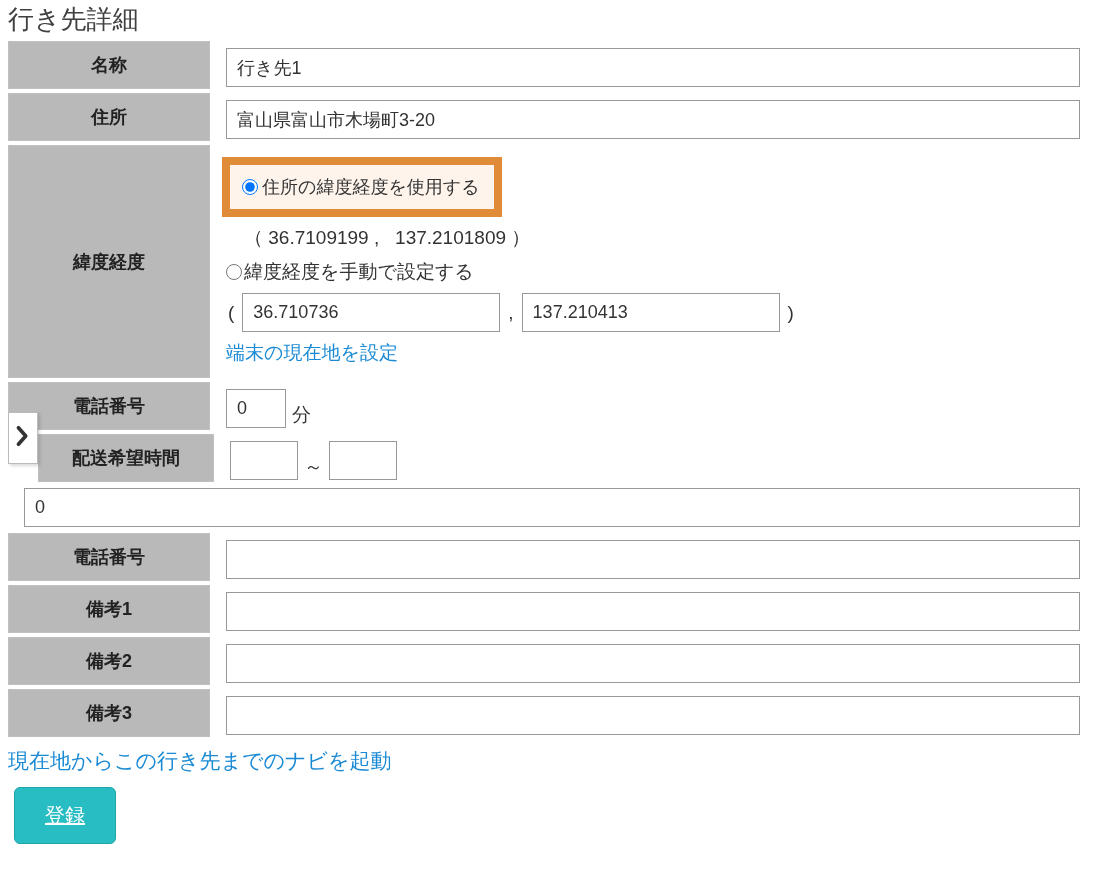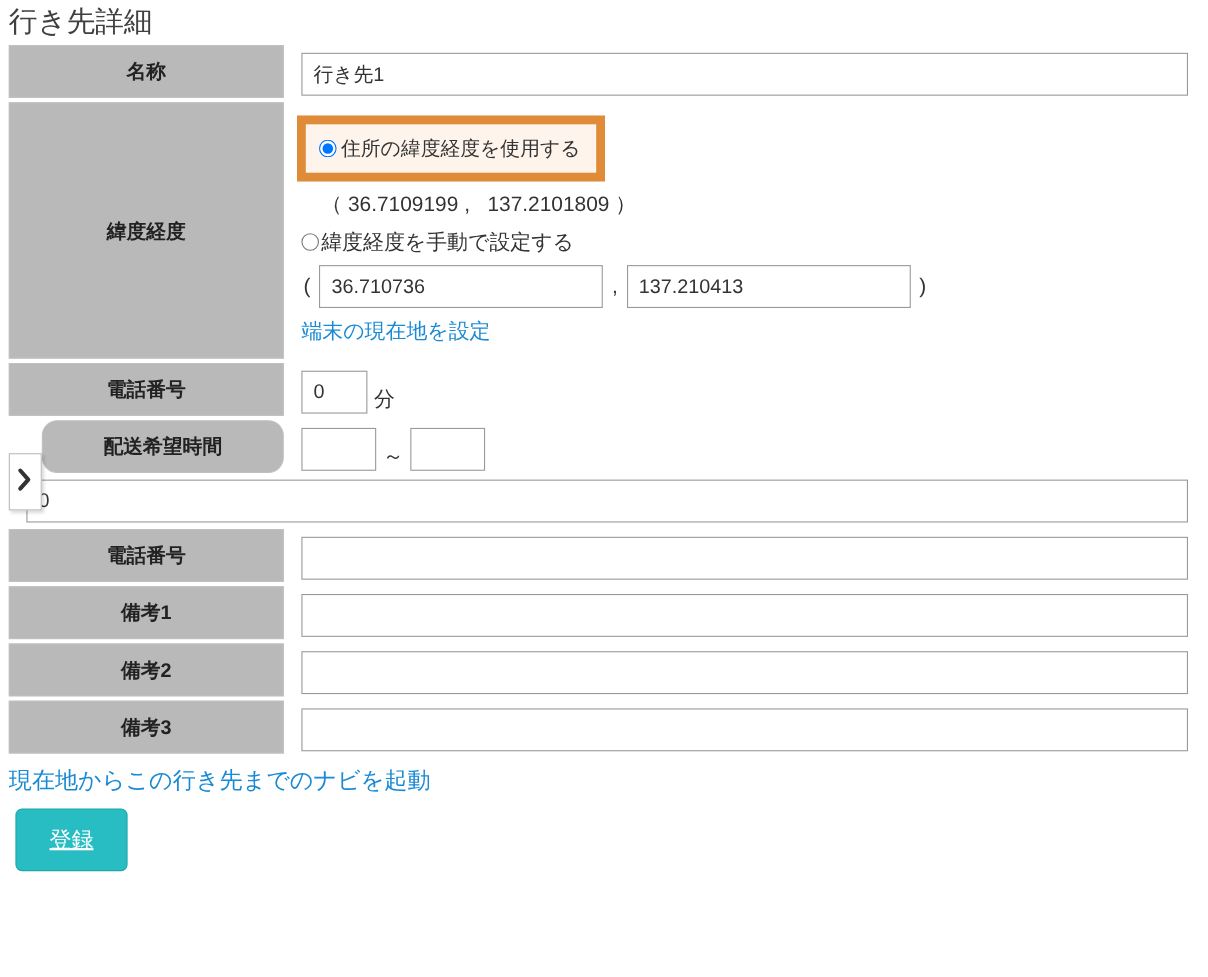--- a/index.html
+++ b/index.html
@@ -17,21 +17,21 @@
       margin-bottom: 4px;
       font-weight: normal;
     }
     .form-table {
       width: 100%;
       border-collapse: separate;
       border-spacing: 0;
     }
     .form-row { display: flex; margin-bottom: 4px; }
     .form-label {
-      width: 250px;
+      width: 202px;
       background: #b9b9b9;
       border: 1px solid #c0c0c0;
       display: flex;
       align-items: center;
       justify-content: center;
       font-weight: bold;
       color: #222;
       padding: 10px 6px;
       min-height: 48px;
     }
@@ -109,20 +109,26 @@
 
 <div class="form-table">
 
   <div class="form-row">
     <div class="form-label">名称</div>
     <div class="form-value">
       <input class="text-input" type="text" value="行き先1" style="">
     </div>
   </div>
 
+  <div class="form-row">
+    <div class="form-label">住所</div>
+    <div class="form-value">
+      <input class="text-input" type="text" value="富山県富山市木場町3-20" style="">
+    </div>
+  </div>
 
   <div class="form-row">
     <div class="form-label">緯度経度</div>
     <div class="form-value">
       <div class="latlng-block">
         <div class="highlight-box">
           <input type="radio" name="latlng-mode" checked="" style="">
           <span>住所の緯度経度を使用する</span>
         </div>
         <div class="latlng-display">
@@ -151,21 +157,21 @@
 
   <div class="form-row">
     <div class="form-label">電話番号</div>
     <div class="form-value">
       <input class="text-input small" type="text" value="0" style="">
       <span class="minutes-suffix">分</span>
     </div>
   </div>
 
   <div class="form-row">
-    <div class="form-label" style="margin-left:30px;width:220px;border-radius:14px;">配送希望時間</div>
+    <div class="form-label" style="margin-left:30px;width:176px;">配送希望時間</div>
     <div class="form-value">
       <input class="text-input tiny" type="text" value="" style="">
       <span class="tilde">～</span>
       <input class="text-input tiny" type="text" value="" style="">
     </div>
   </div>
 
   <div class="form-row">
     <div class="form-value">
       <input class="text-input" type="text" value="0" style="">

